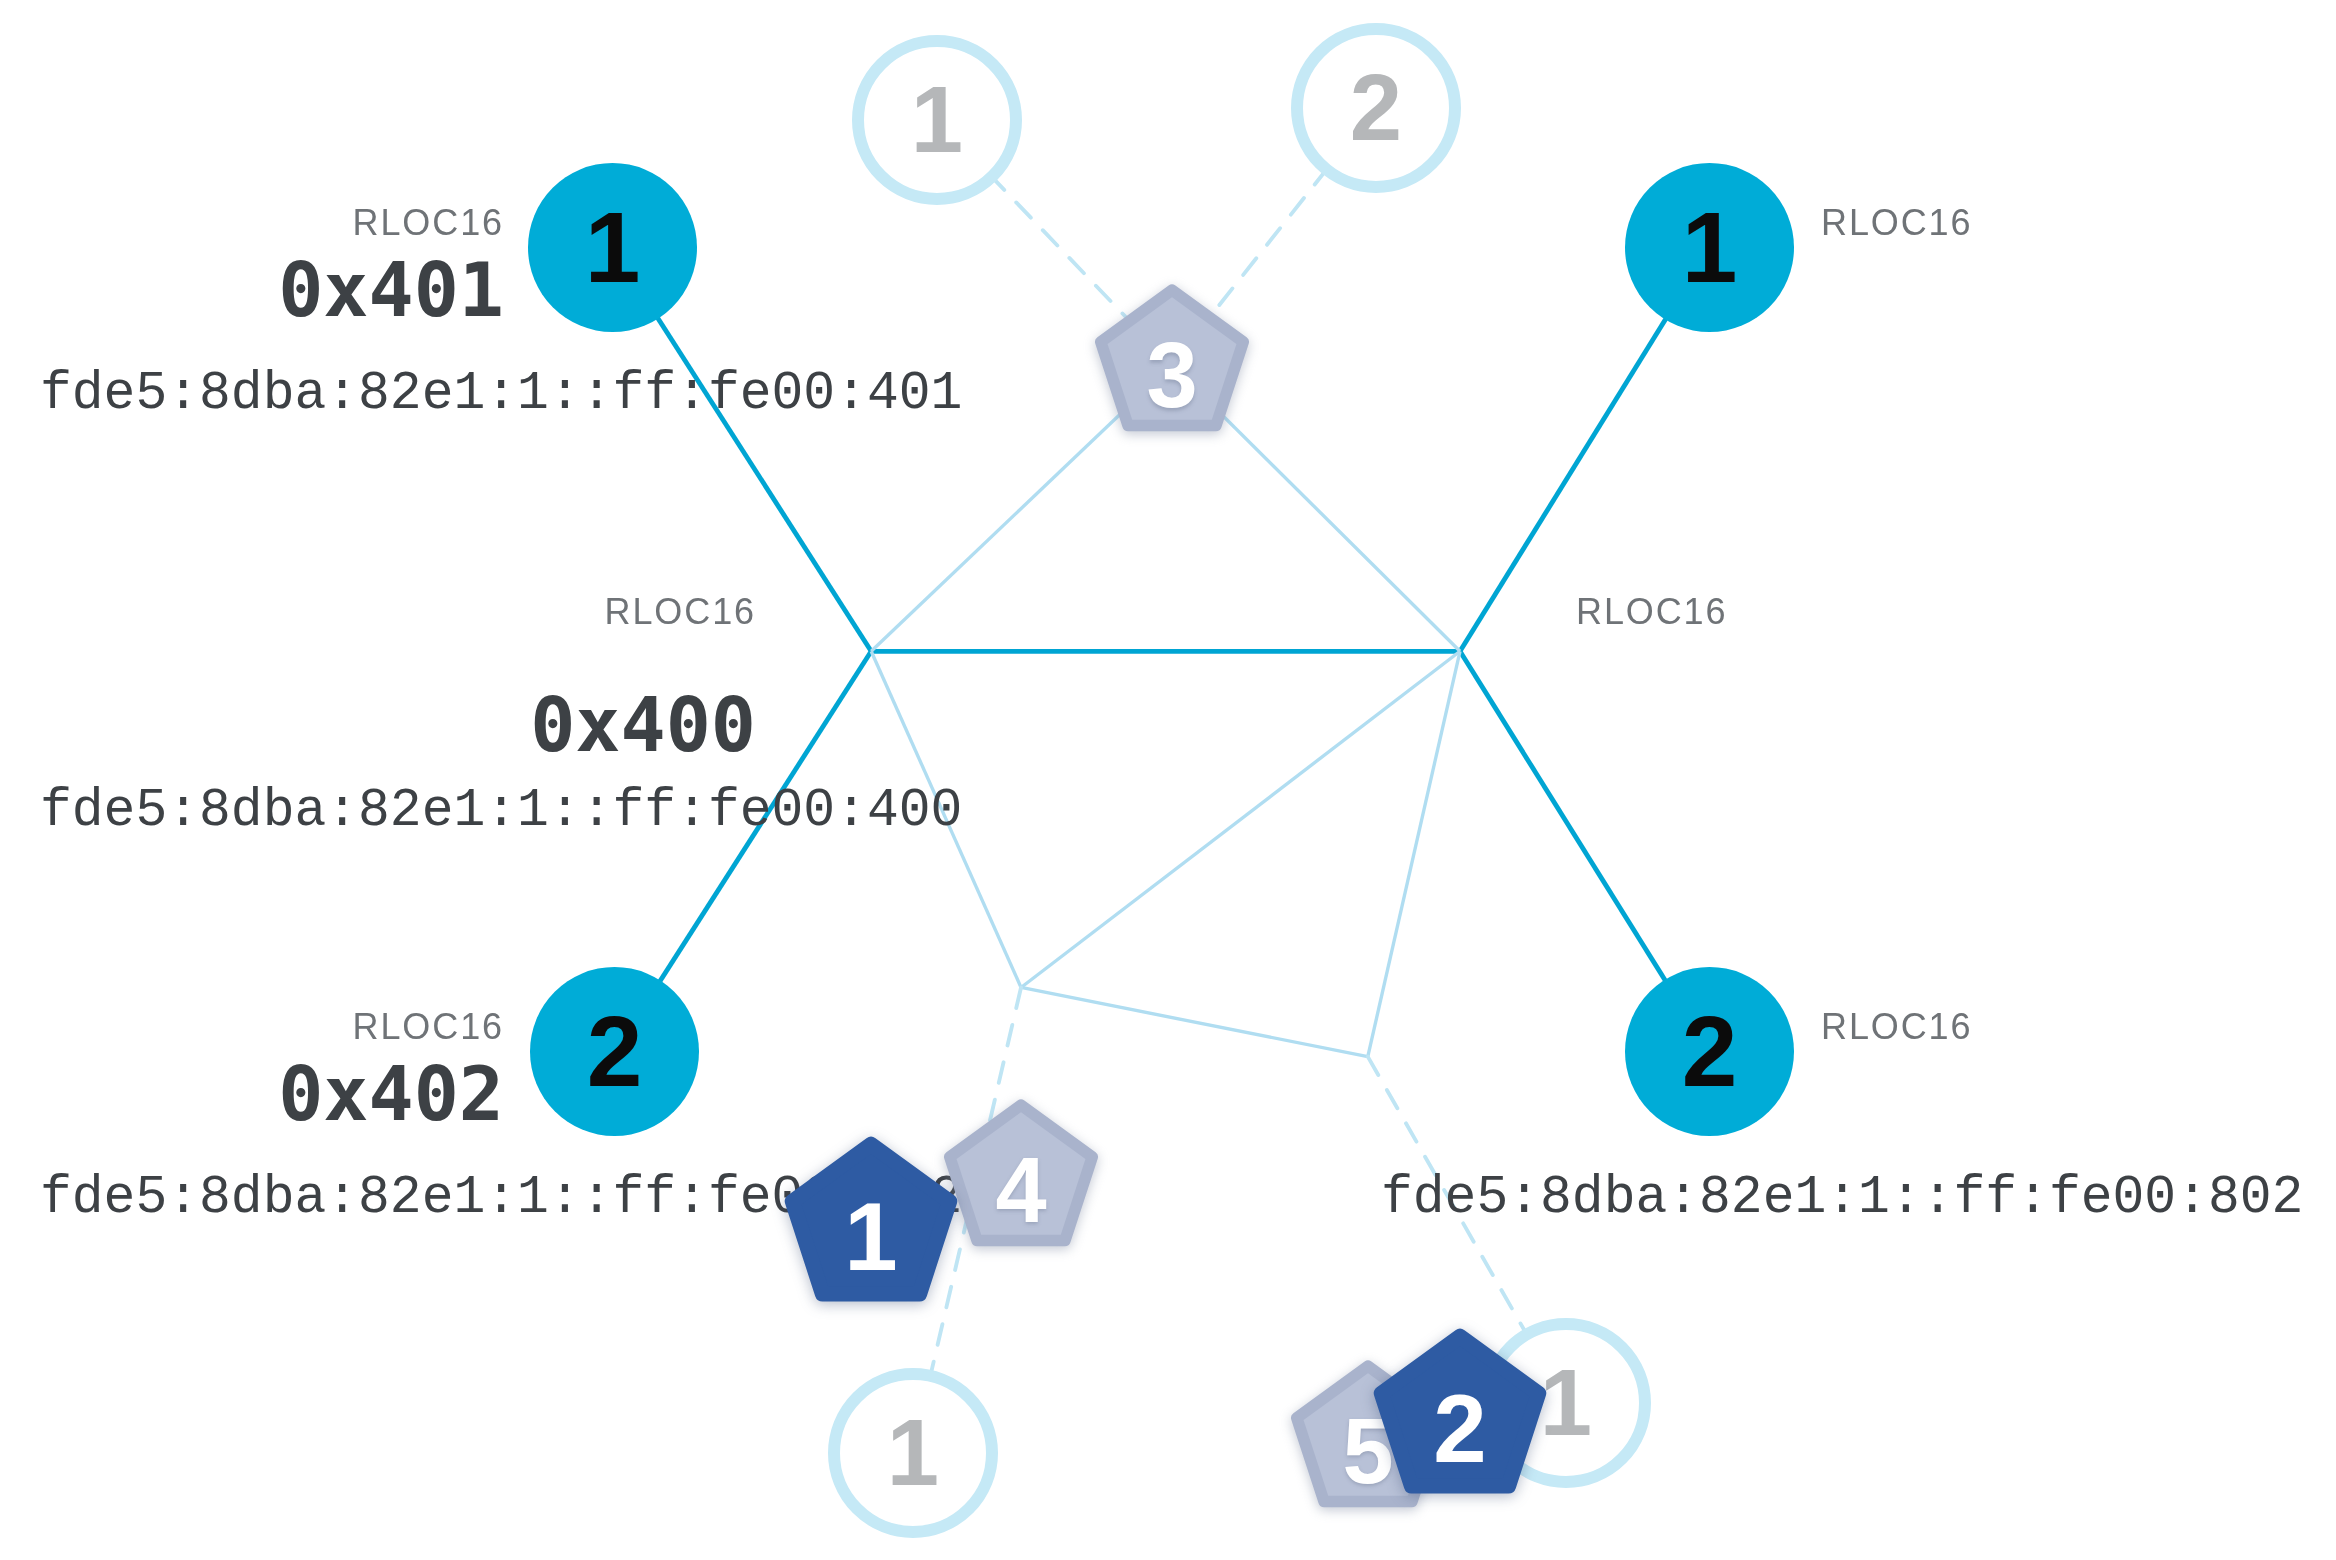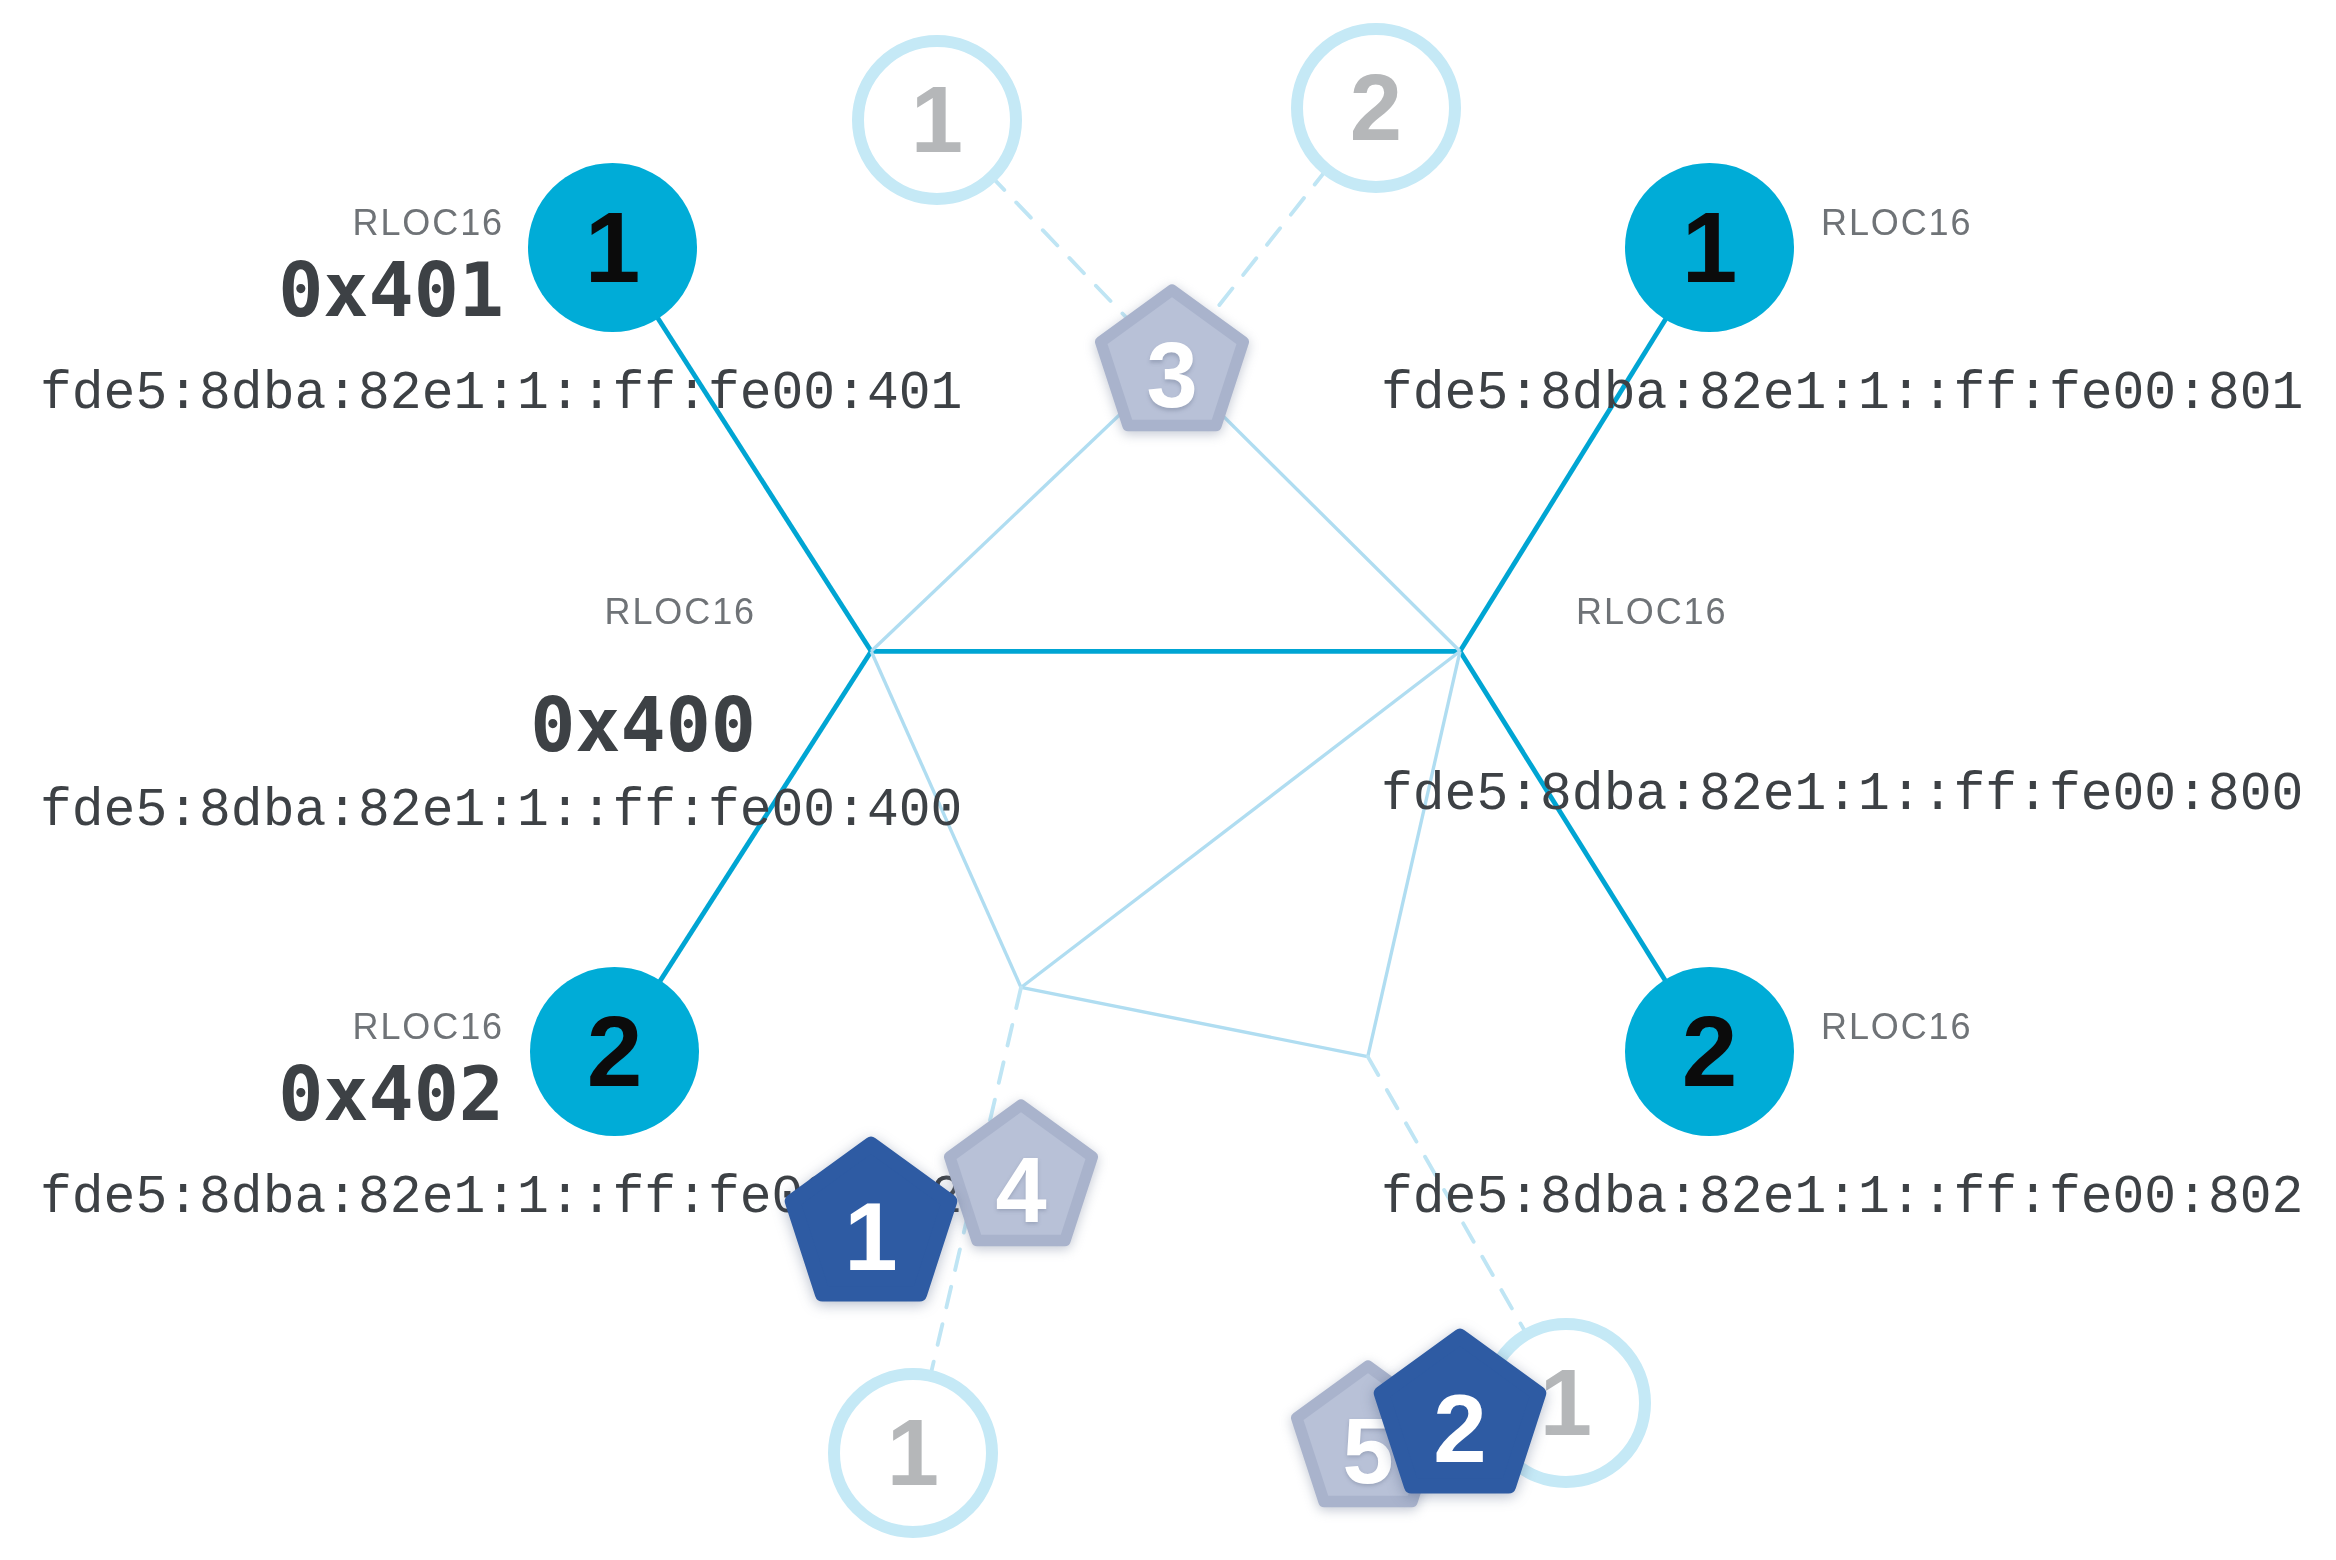--- a/index.html
+++ b/index.html
@@ -98,24 +98,22 @@
 
   <div class="cap alignR" style="right:1580px;top:590px">RLOC16</div>
   <div class="hex alignR" style="right:1580px;top:682px">0x400</div>
   <div class="ipv6" style="left:40px;top:781px">fde5:8dba:82e1:1::ff:fe00:400</div>
 
   <div class="cap alignR" style="right:1832px;top:1005px">RLOC16</div>
   <div class="hex alignR" style="right:1832px;top:1051px">0x402</div>
   <div class="ipv6" style="left:40px;top:1168px">fde5:8dba:82e1:1::ff:fe00:402</div>
 
   <div class="cap" style="left:1821px;top:201px">RLOC16</div>
-  <div class="ipv6" style="left:1381px;top:364px">fde5:8dba:82e1:1::ff:fe00:801</div>
 
   <div class="cap" style="left:1576px;top:590px">RLOC16</div>
-  <div class="ipv6" style="left:1381px;top:765px">fde5:8dba:82e1:1::ff:fe00:800</div>
 
   <div class="cap" style="left:1821px;top:1005px">RLOC16</div>
   <div class="ipv6" style="left:1381px;top:1168px">fde5:8dba:82e1:1::ff:fe00:802</div>
 
   <div class="node" style="left:852px;top:35px">
     <div class="circle-faded">
         <span>1</span>
       </div>
   </div>
   <div class="node" style="left:1291px;top:23px">

